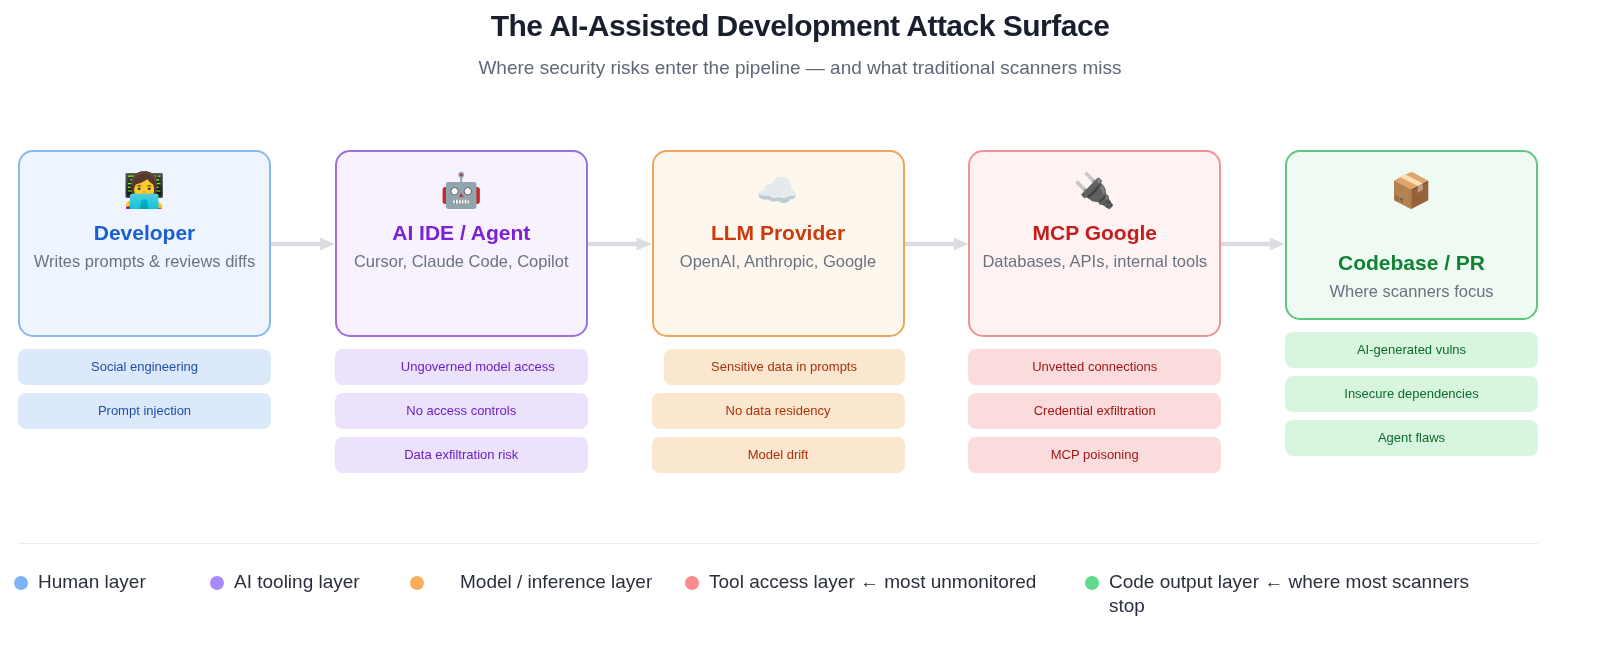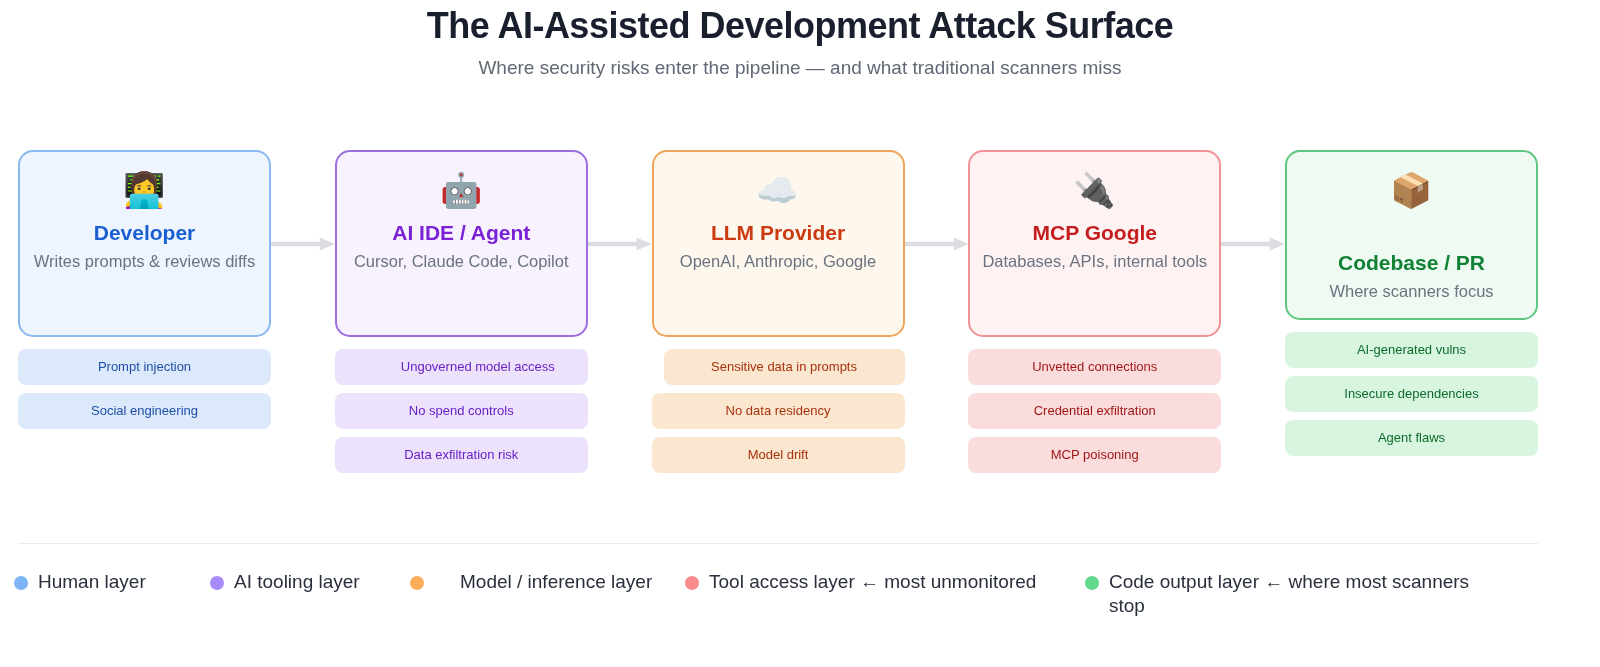--- a/index.html
+++ b/index.html
@@ -14,21 +14,21 @@
   .page {
     position: relative;
     width: 1600px;
     height: 667px;
     background: #ffffff;
   }
 
   
   .header { padding-top: 4px; text-align: center; }
   .title {
-    font-size: 36px;
+    font-size: 30px;
     font-weight: bold;
     color: #1a1f2e;
     letter-spacing: -0.5px;
     line-height: 44px;
   }
   .subtitle {
     font-size: 19px;
     color: #606876;
     line-height: 26px;
     margin-top: 7px;
@@ -155,39 +155,39 @@
   </div>
 
   <div class="flow" id="flow">
       <div class="column">
         <div class="card" style="border-color: rgb(138, 184, 240); background: rgb(239, 245, 254);">
           <div class="card-icon">👩‍💻</div>
           <div class="card-title" style="color: rgb(26, 95, 208);">Developer</div>
           <div class="card-sub">Writes prompts &amp; reviews diffs</div>
         </div>
         <div class="pills">
+          <div class="pill" style="background: rgb(220, 233, 251); color: rgb(31, 79, 168);">Social engineering</div>
           <div class="pill" style="background: rgb(220, 233, 251); color: rgb(31, 79, 168);">Prompt injection</div>
-          <div class="pill" style="background: rgb(220, 233, 251); color: rgb(31, 79, 168);">Social engineering</div>
         </div>
       </div>
       <div class="arrow">
         <svg width="68" height="16" viewBox="0 0 68 16">
           <line x1="0" y1="8" x2="54" y2="8" stroke="#dcdde1" stroke-width="5"></line>
           <polygon points="52,1 68,8 52,15" fill="#dcdde1"></polygon>
         </svg>
       </div>
       <div class="column">
         <div class="card" style="border-color: rgb(155, 111, 224); background: rgb(247, 242, 254);">
           <div class="card-icon">🤖</div>
           <div class="card-title" style="color: rgb(123, 34, 214);">AI IDE / Agent</div>
           <div class="card-sub">Cursor, Claude Code, Copilot</div>
         </div>
         <div class="pills">
           <div class="pill" style="background: rgb(236, 226, 251); color: rgb(107, 33, 200); padding-left: 39px;">Ungoverned model access</div>
-          <div class="pill" style="background: rgb(236, 226, 251); color: rgb(107, 33, 200);">No spend controls</div>
+          <div class="pill" style="background: rgb(236, 226, 251); color: rgb(107, 33, 200);">No access controls</div>
           <div class="pill" style="background: rgb(236, 226, 251); color: rgb(107, 33, 200);">Data exfiltration risk</div>
         </div>
       </div>
       <div class="arrow">
         <svg width="68" height="16" viewBox="0 0 68 16">
           <line x1="0" y1="8" x2="54" y2="8" stroke="#dcdde1" stroke-width="5"></line>
           <polygon points="52,1 68,8 52,15" fill="#dcdde1"></polygon>
         </svg>
       </div>
       <div class="column">

